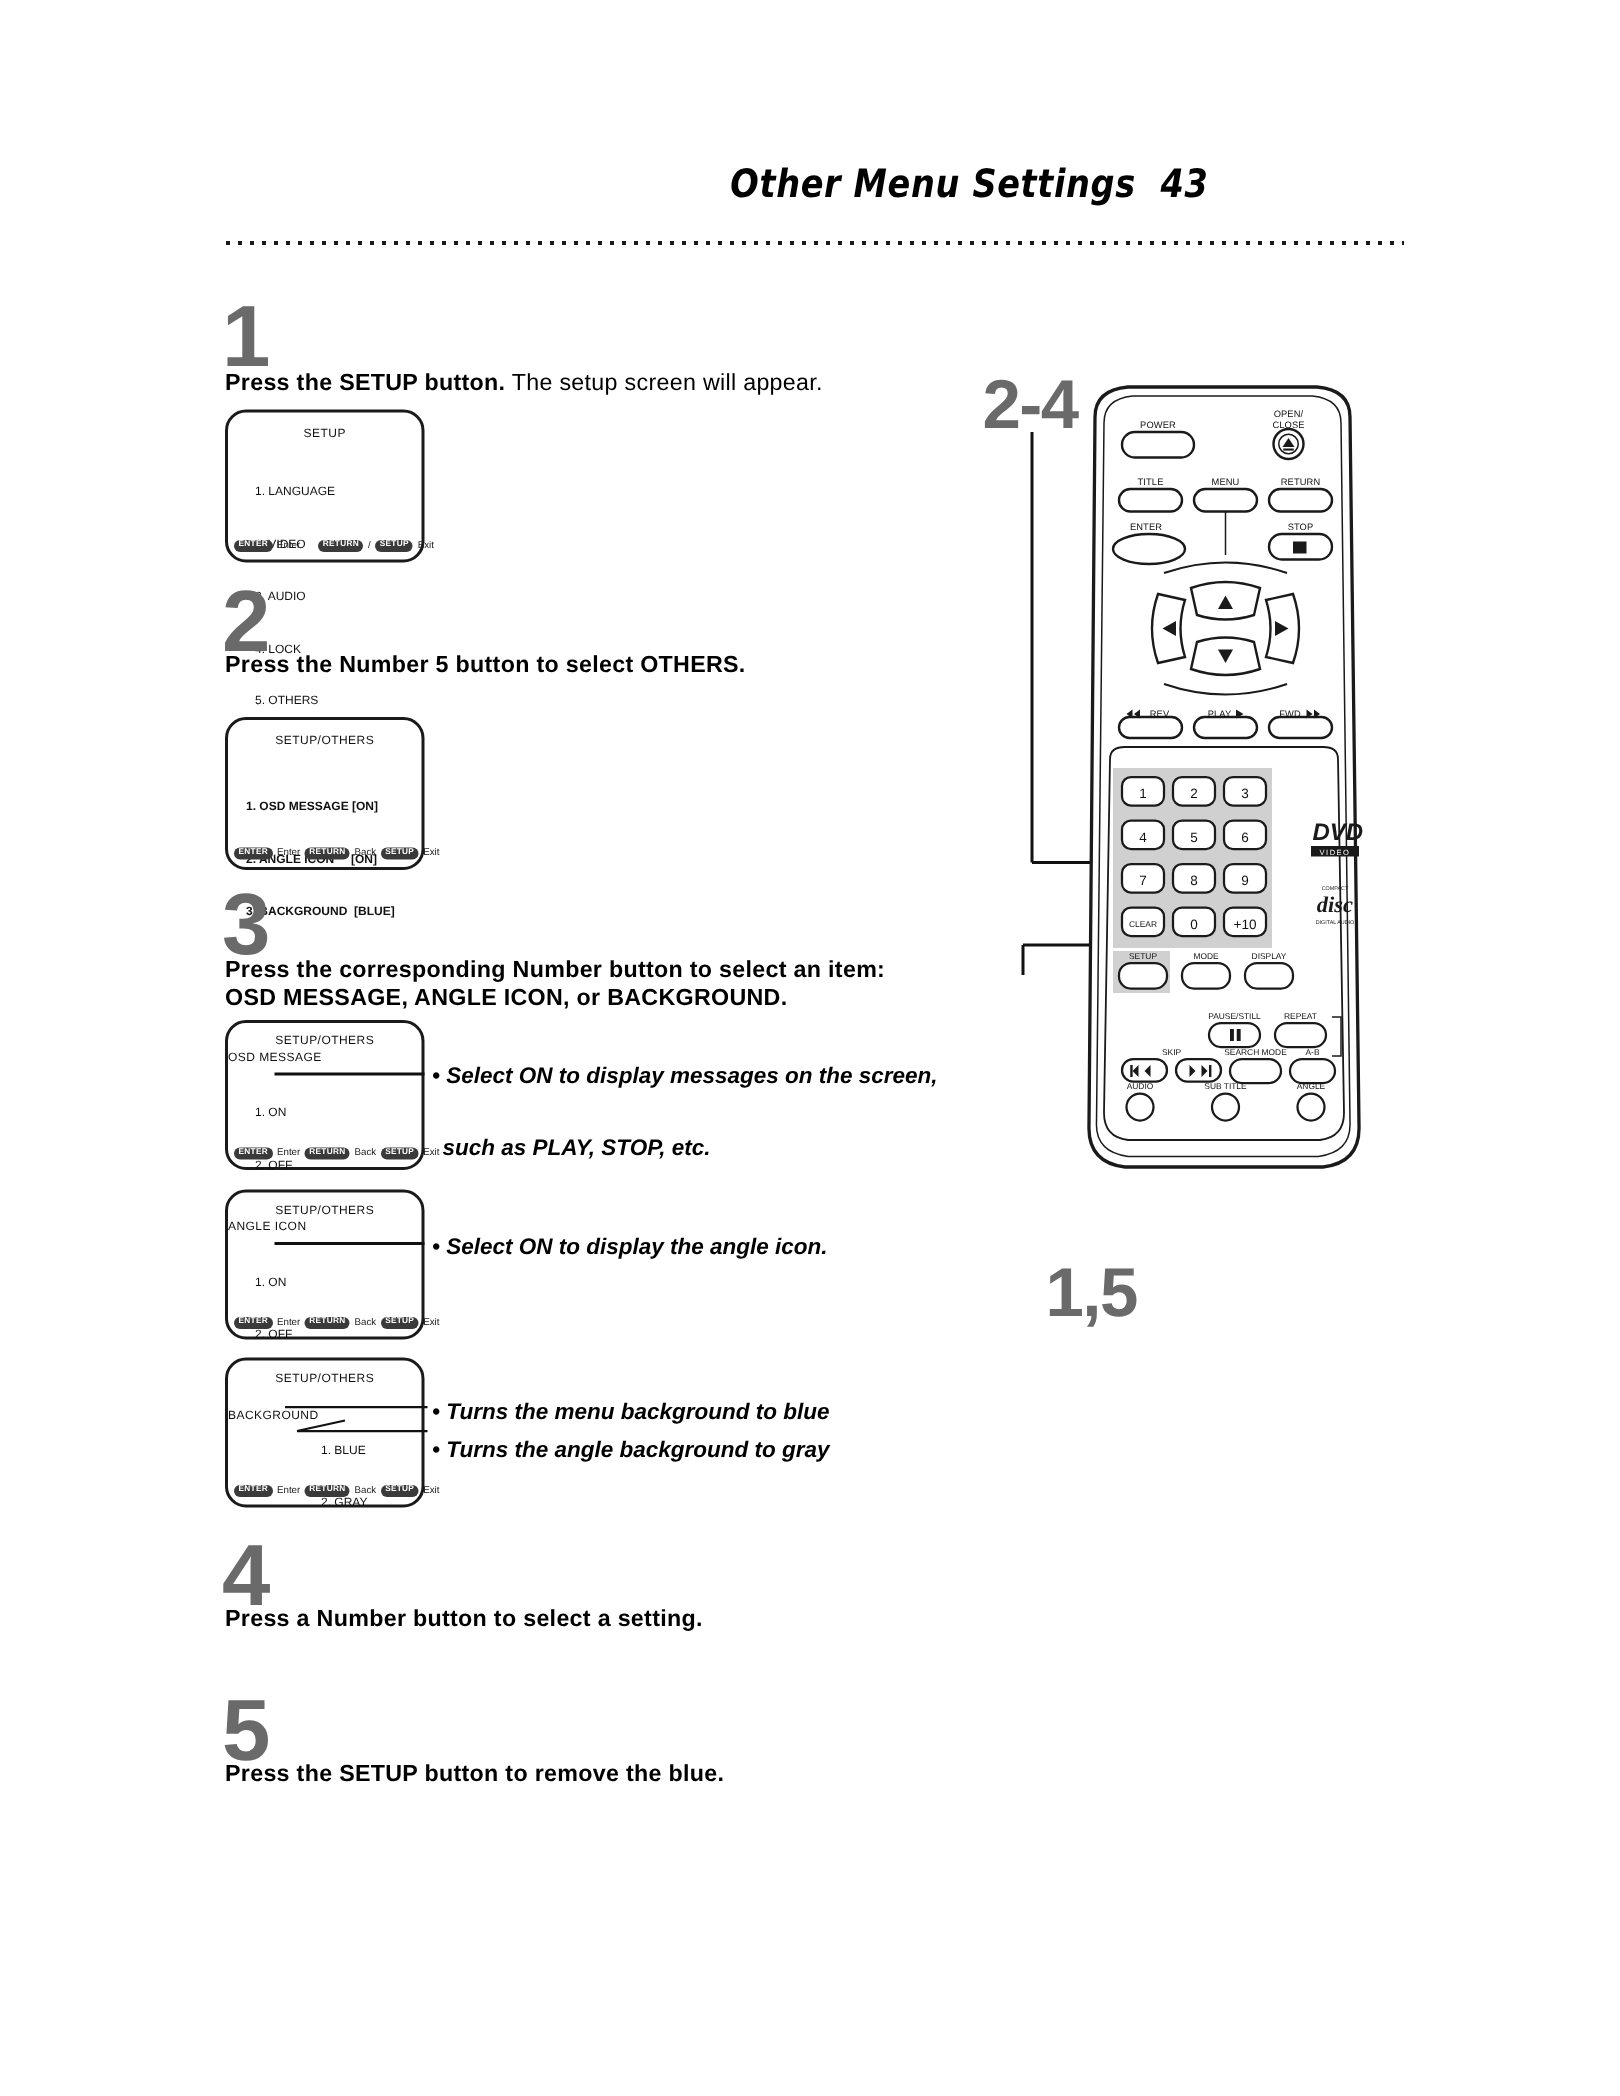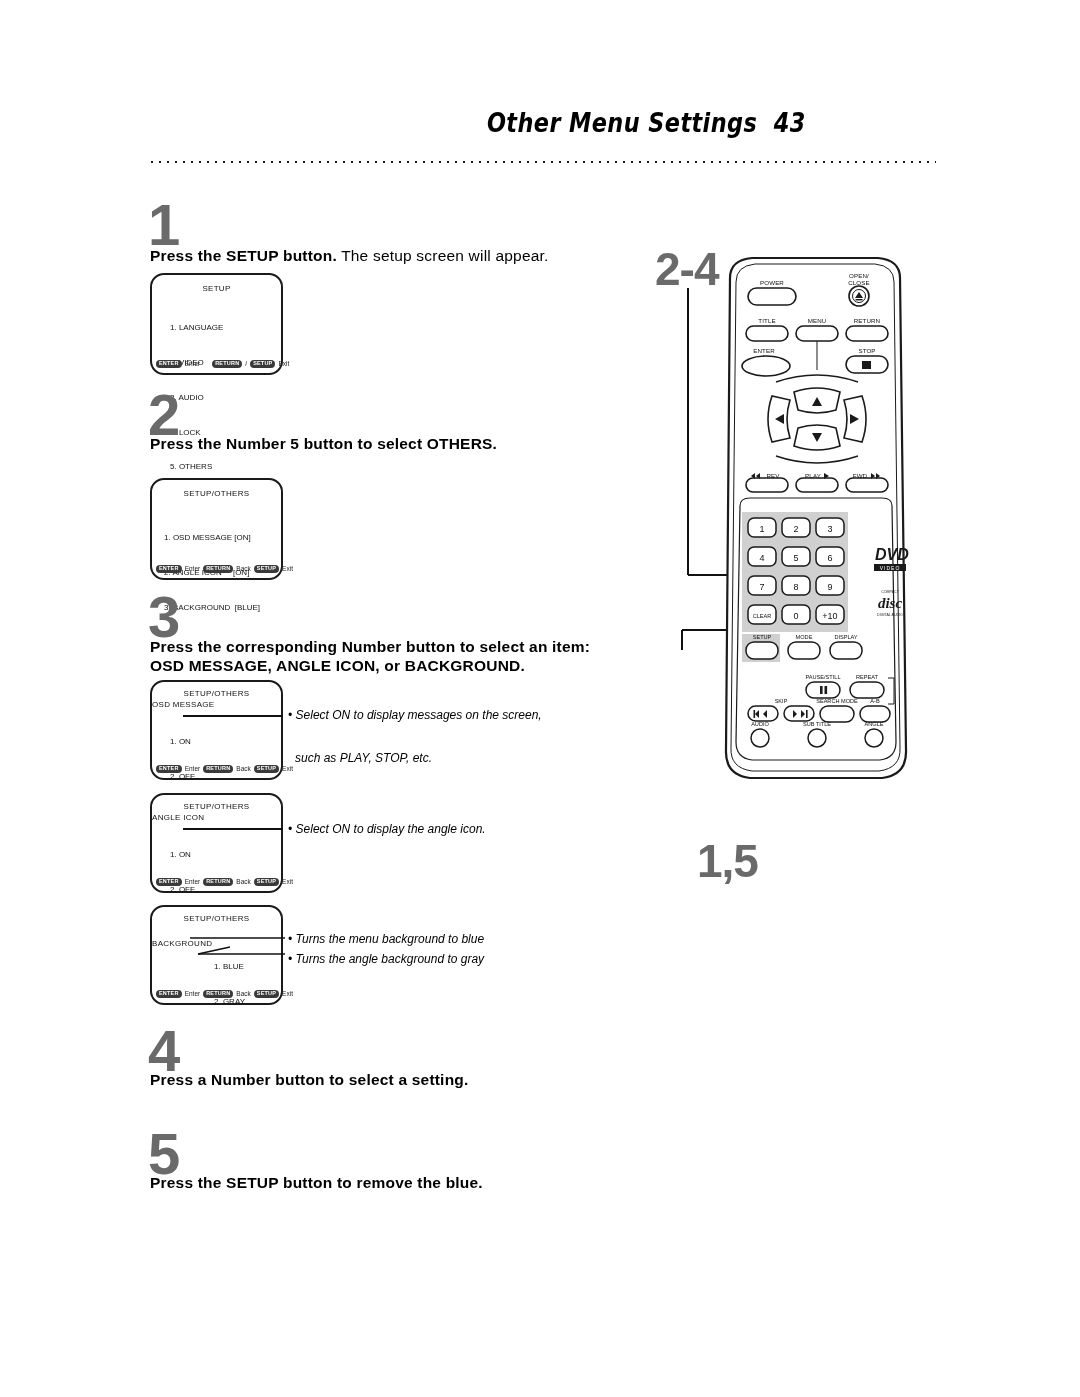--- a/index.html
+++ b/index.html
@@ -121,23 +121,23 @@
     letter-spacing: 0.2px;
     padding: 1.5px 3px 1px 3px;
     border-radius: 5px;
     line-height: 1;
   }
   .foot-word { font-size: 6.5px; }
 
   
   .anno {
     position: absolute;
-    font-size: 12px;
+    font-size: 15px;
     font-style: italic;
-    font-weight: normal;
+    font-weight: bold;
     color: #000;
     line-height: 1.45;
     white-space: nowrap;
   }
   .leader {
     position: absolute;
     background: #111;
   }
 
   
@@ -211,21 +211,21 @@
     <span class="key-badge">SETUP</span>
     <span class="foot-word">Exit</span>
   </div>
 </div>
 
 <div class="step-num" style="left:148px; top:386px;">2</div>
 <div class="step-text big" style="left:150px; top:434px;">Press the Number 5 button to select OTHERS.</div>
 
 <div class="tv" style="left:150px; top:478px; width:133px; height:102px;">
   <div class="tv-title" style="top:9px;">SETUP/OTHERS</div>
-  <div class="tv-list" style="left:12px; top:29px;">
+  <div class="tv-list" style="left:12px; top:29px;font-weight:bold;">
     <div>1. OSD MESSAGE [ON]</div>
     <div>2. ANGLE ICON     [ON]</div>
     <div>3. BACKGROUND  [BLUE]</div>
   </div>
   <div class="tv-footer">
     <span class="key-badge">ENTER</span>
     <span class="foot-word">Enter</span>
     <span class="key-badge">RETURN</span>
     <span class="foot-word">Back</span>
     <span class="key-badge">SETUP</span>

